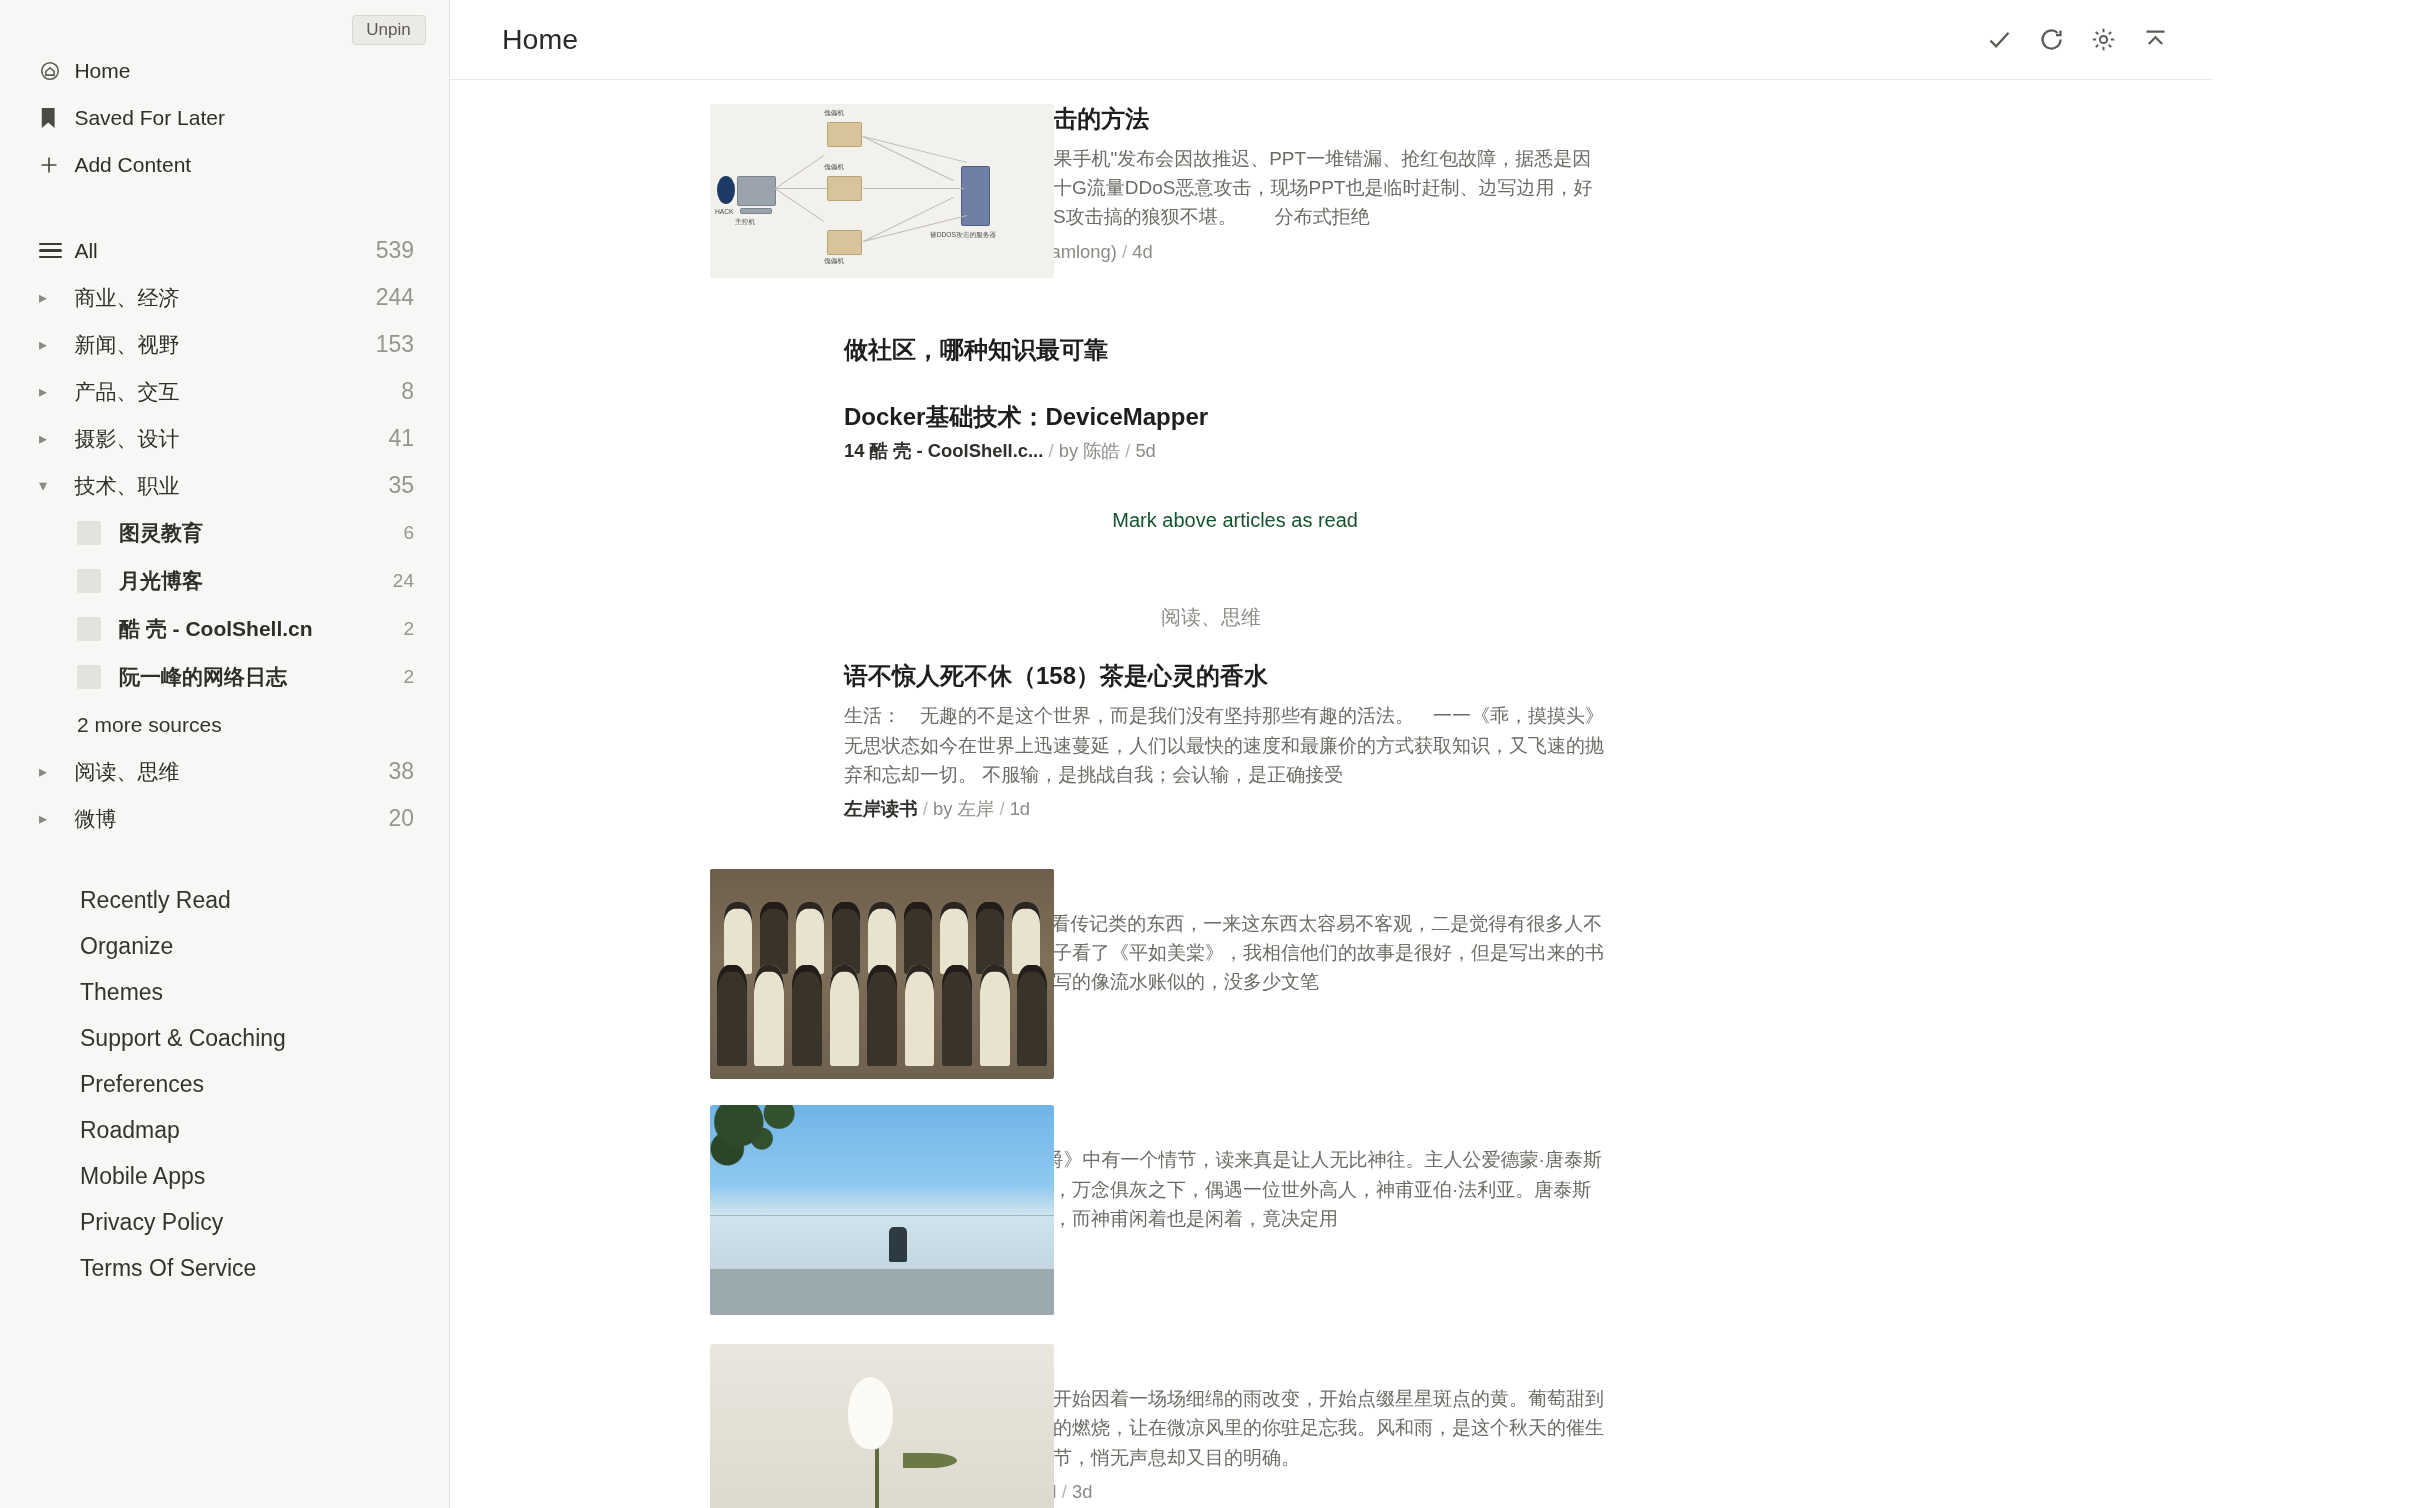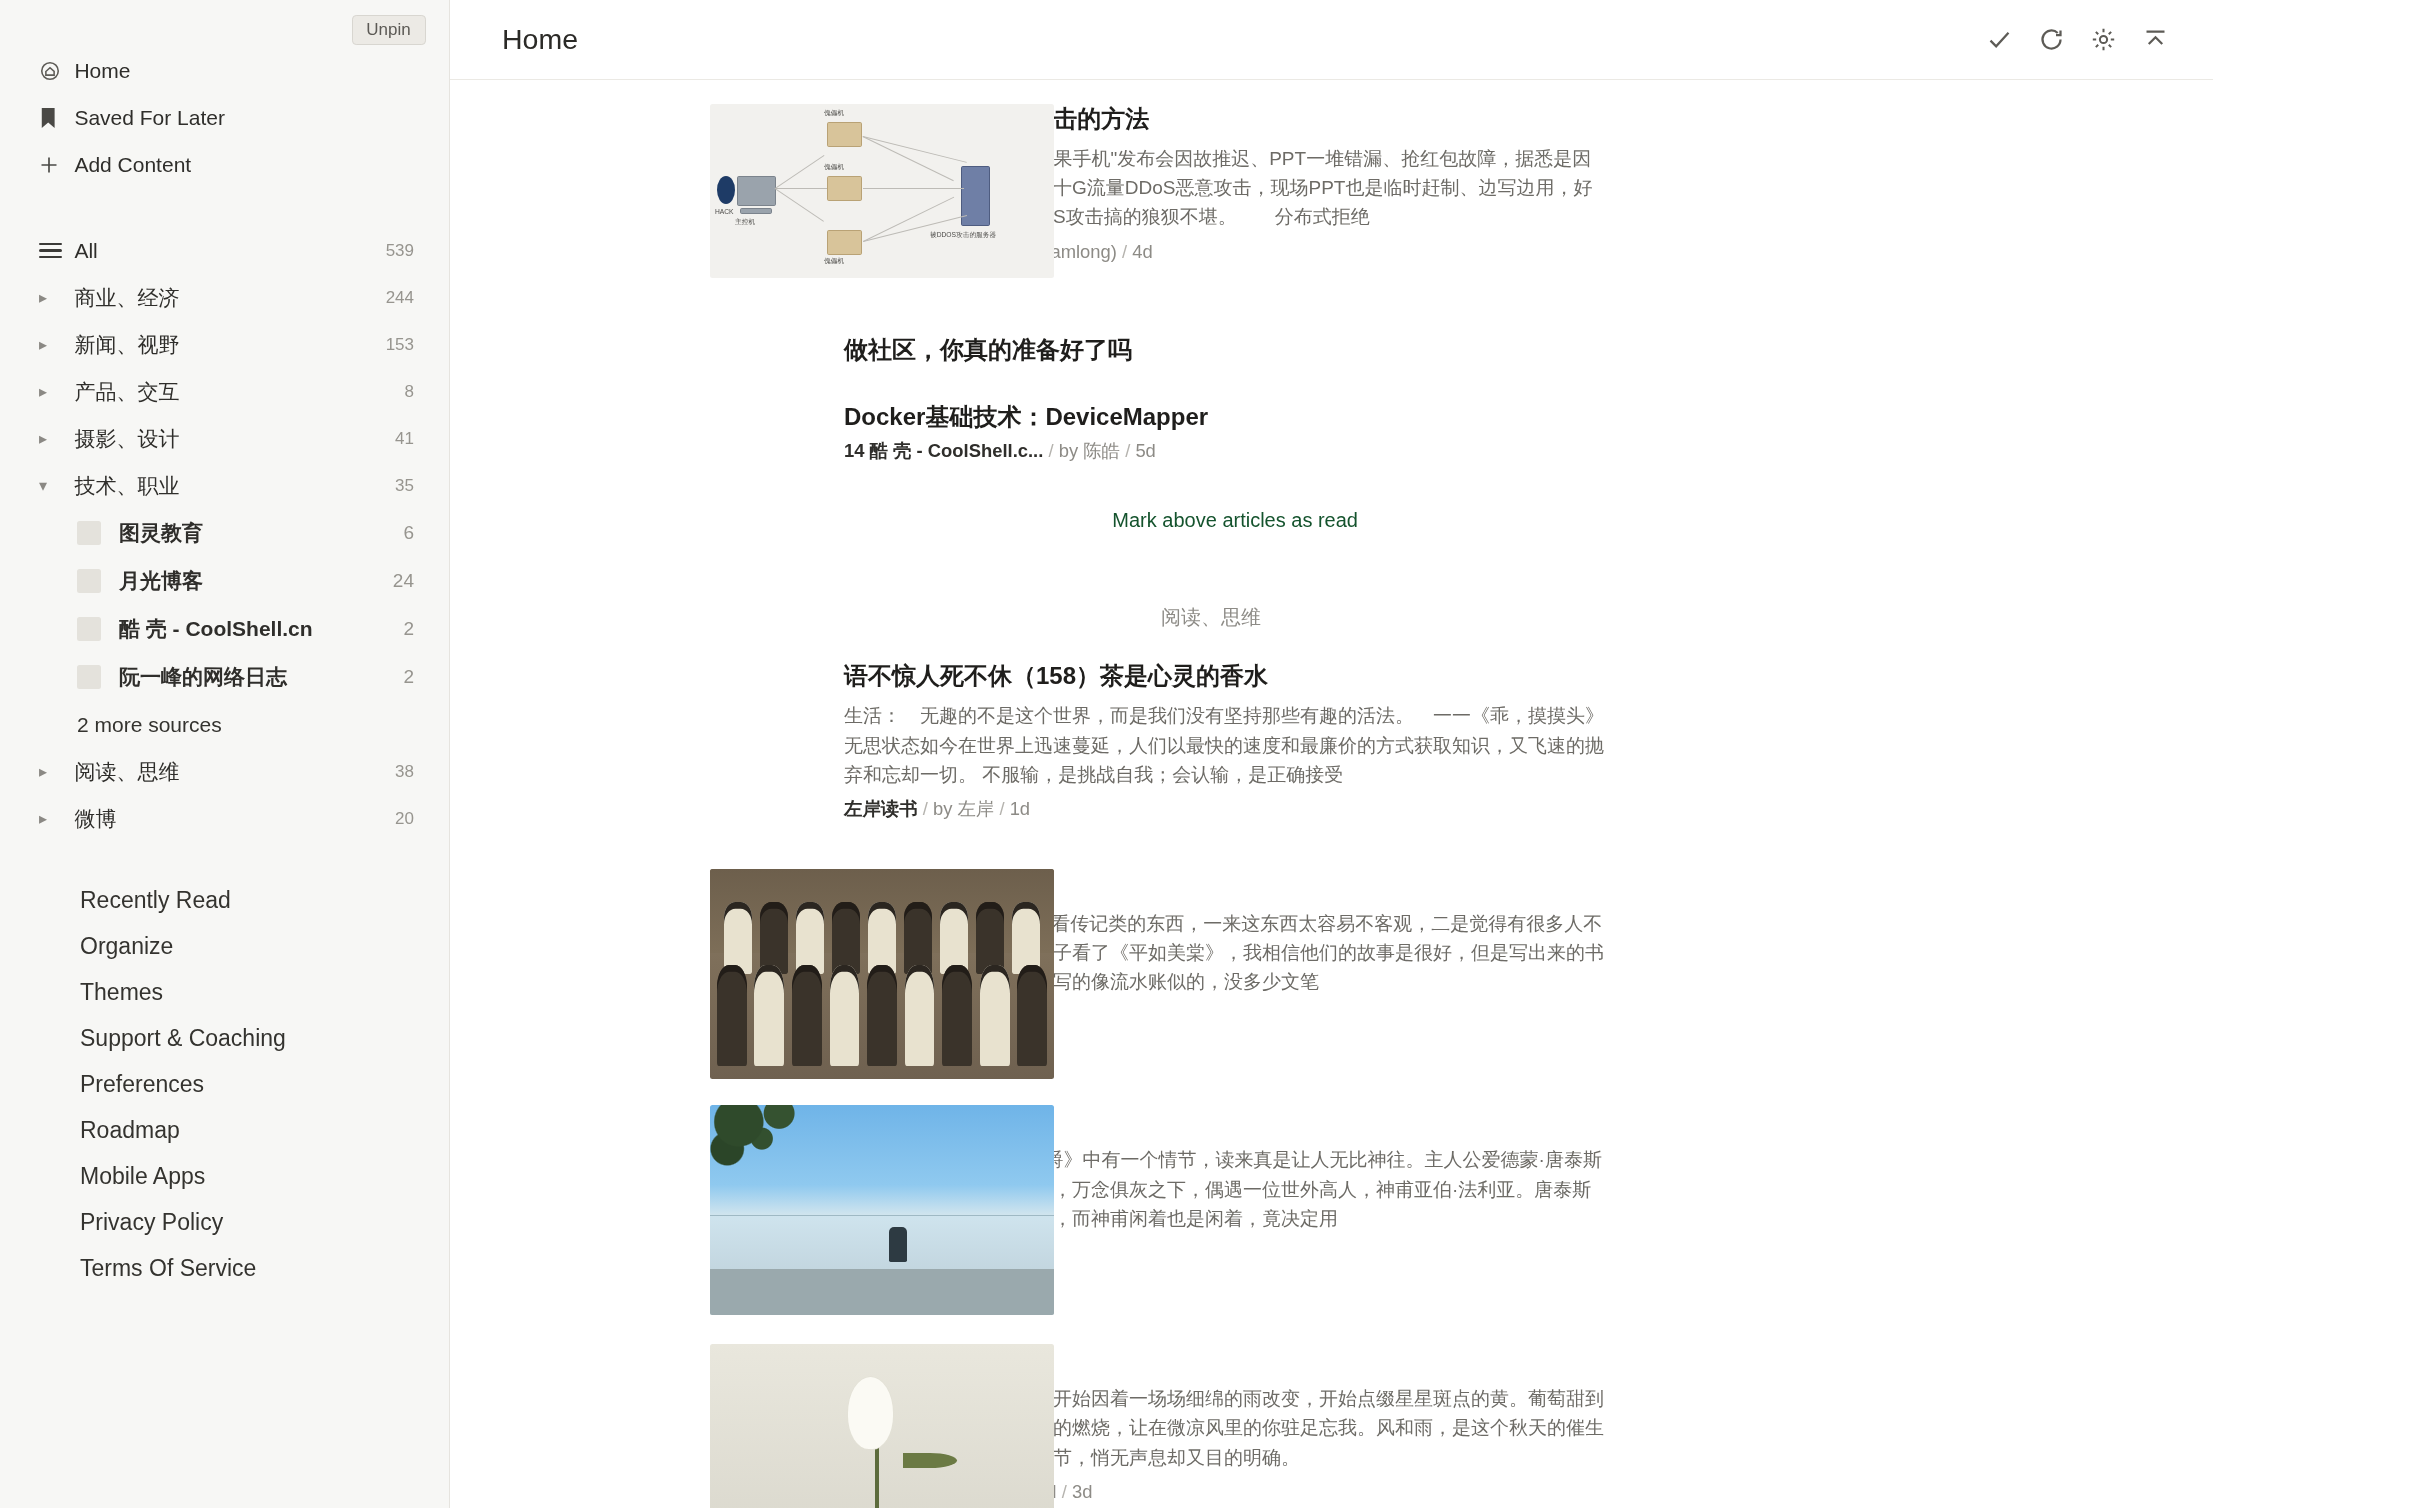--- a/index.html
+++ b/index.html
@@ -75,21 +75,21 @@
   }
   .list-row .hamburger {
     width: 32px; flex: 0 0 32px;
     display: flex; flex-direction: column; justify-content: center;
     gap: 4.2px;
   }
   .list-row .hamburger i {
     display: block; height: 2.5px; width: 22.6px; background: #3b3a37; border-radius: 1.7px;
   }
   .list-row .name { flex: 1 1 auto; margin-left: 3.4px; }
-  .list-row .count { color: #97958f; font-size: 17px; }
+  .list-row .count { color: #97958f; font-size: 23px; }
   .list-row.bold .name { font-weight: normal; }
 
   .child-row {
     display: flex;
     align-items: center;
     height: 48px;
     padding-left: 77px;
     padding-right: 35px;
     font-size: 21px;
     color: #2f2e2b;
@@ -482,21 +482,21 @@
             <b>月光博客</b>
             <span class="sep">/</span> by <span>月光 (williamlong)</span>
             <span class="sep">/</span> <span>4d</span>
           </div>
         </div>
       </div>
 
       <div class="article compact" style="padding-top:49px;">
         <div class="thumb-col"></div>
         <div class="text-col">
-          <div class="art-title">做社区，你真的准备好了吗</div>
+          <div class="art-title">做社区，哪种知识最可靠</div>
         </div>
       </div>
 
       <div class="article compact" style="padding-top:28.5px;">
         <div class="thumb-col"></div>
         <div class="text-col">
           <div class="art-title">Docker基础技术：DeviceMapper</div>
           <div class="art-meta">
             <b>14</b>
             <b>酷 壳 - CoolShell.c...</b>

